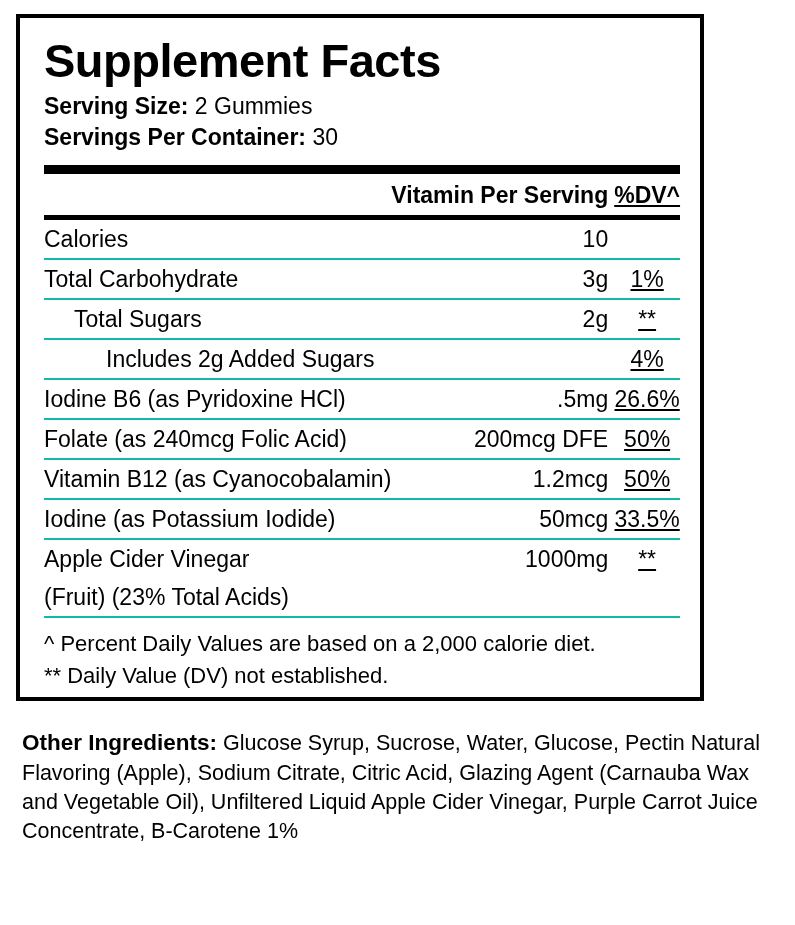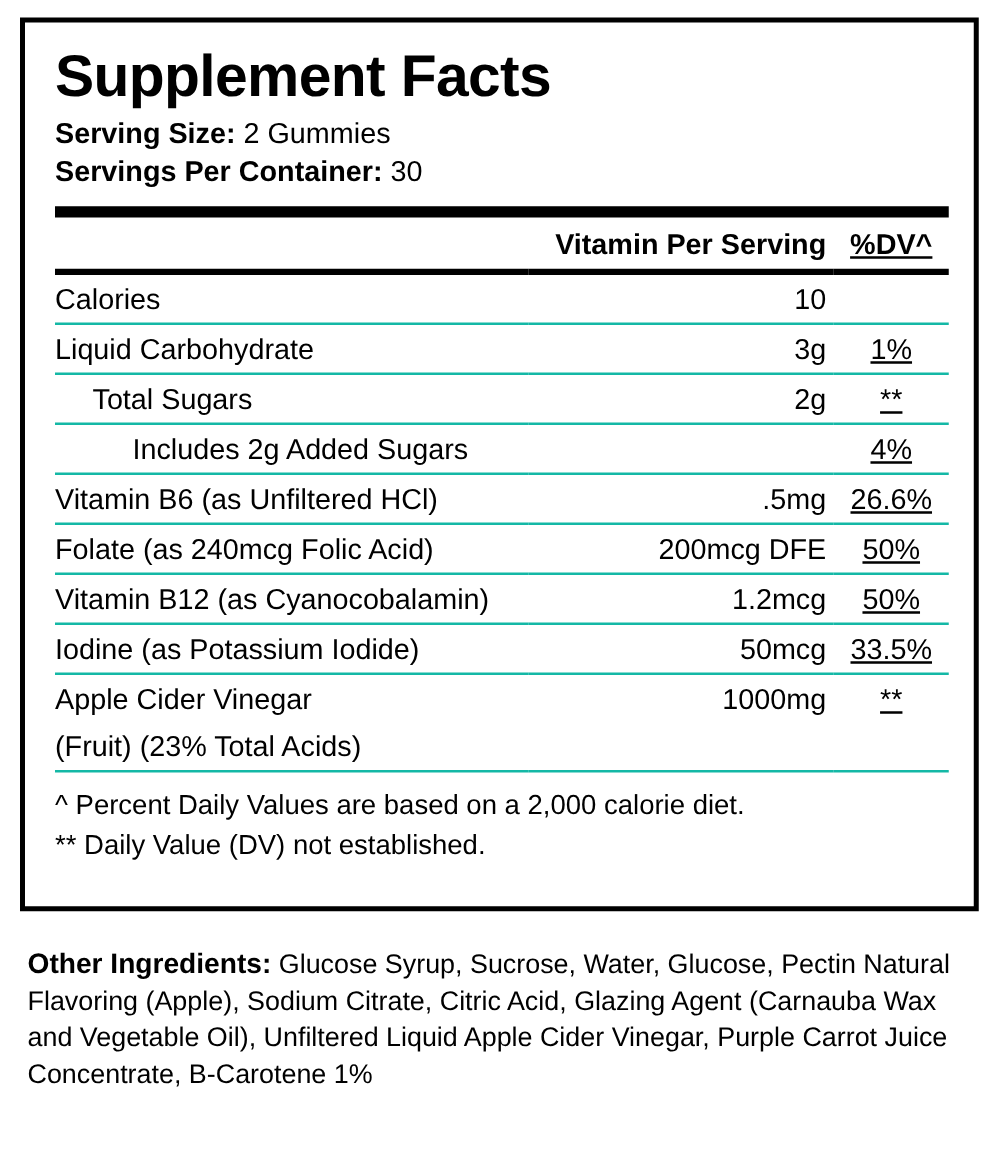--- a/index.html
+++ b/index.html
@@ -17,22 +17,22 @@
   .page {
     width: 795px;
     height: 925px;
     position: relative;
     box-sizing: border-box;
     padding: 14px 16px 0 16px;
   }
   .panel {
     border: 4px solid #000000;
     box-sizing: border-box;
-    padding: 14px 20px 34px 24px;
-    width: 767px;
+    padding: 14px 20px 6px 24px;
+    width: 688px;
   }
   .title {
     font-size: 47px;
     font-weight: bold;
     letter-spacing: -0.5px;
     line-height: 1.05;
     margin: 4px 0 6px 0;
   }
   .serving-line {
     font-size: 23px;
@@ -128,39 +128,39 @@
           <td class="dv">%DV^</td>
         </tr>
 
         <tr>
           <td class="name">Calories</td>
           <td class="amount">10</td>
           <td class="dv"></td>
         </tr>
 
         <tr>
-          <td class="name">Liquid Carbohydrate</td>
+          <td class="name">Total Carbohydrate</td>
           <td class="amount">3g</td>
           <td class="dv">1%</td>
         </tr>
 
         <tr>
           <td class="name indent1">Total Sugars</td>
           <td class="amount">2g</td>
           <td class="dv">**</td>
         </tr>
 
         <tr>
           <td class="name indent2">Includes 2g Added Sugars</td>
           <td class="amount"></td>
           <td class="dv">4%</td>
         </tr>
 
         <tr>
-          <td class="name">Vitamin B6 (as Unfiltered HCl)</td>
+          <td class="name">Iodine B6 (as Pyridoxine HCl)</td>
           <td class="amount">.5mg</td>
           <td class="dv">26.6%</td>
         </tr>
 
         <tr>
           <td class="name">Folate (as 240mcg Folic Acid)</td>
           <td class="amount">200mcg DFE</td>
           <td class="dv">50%</td>
         </tr>
 

